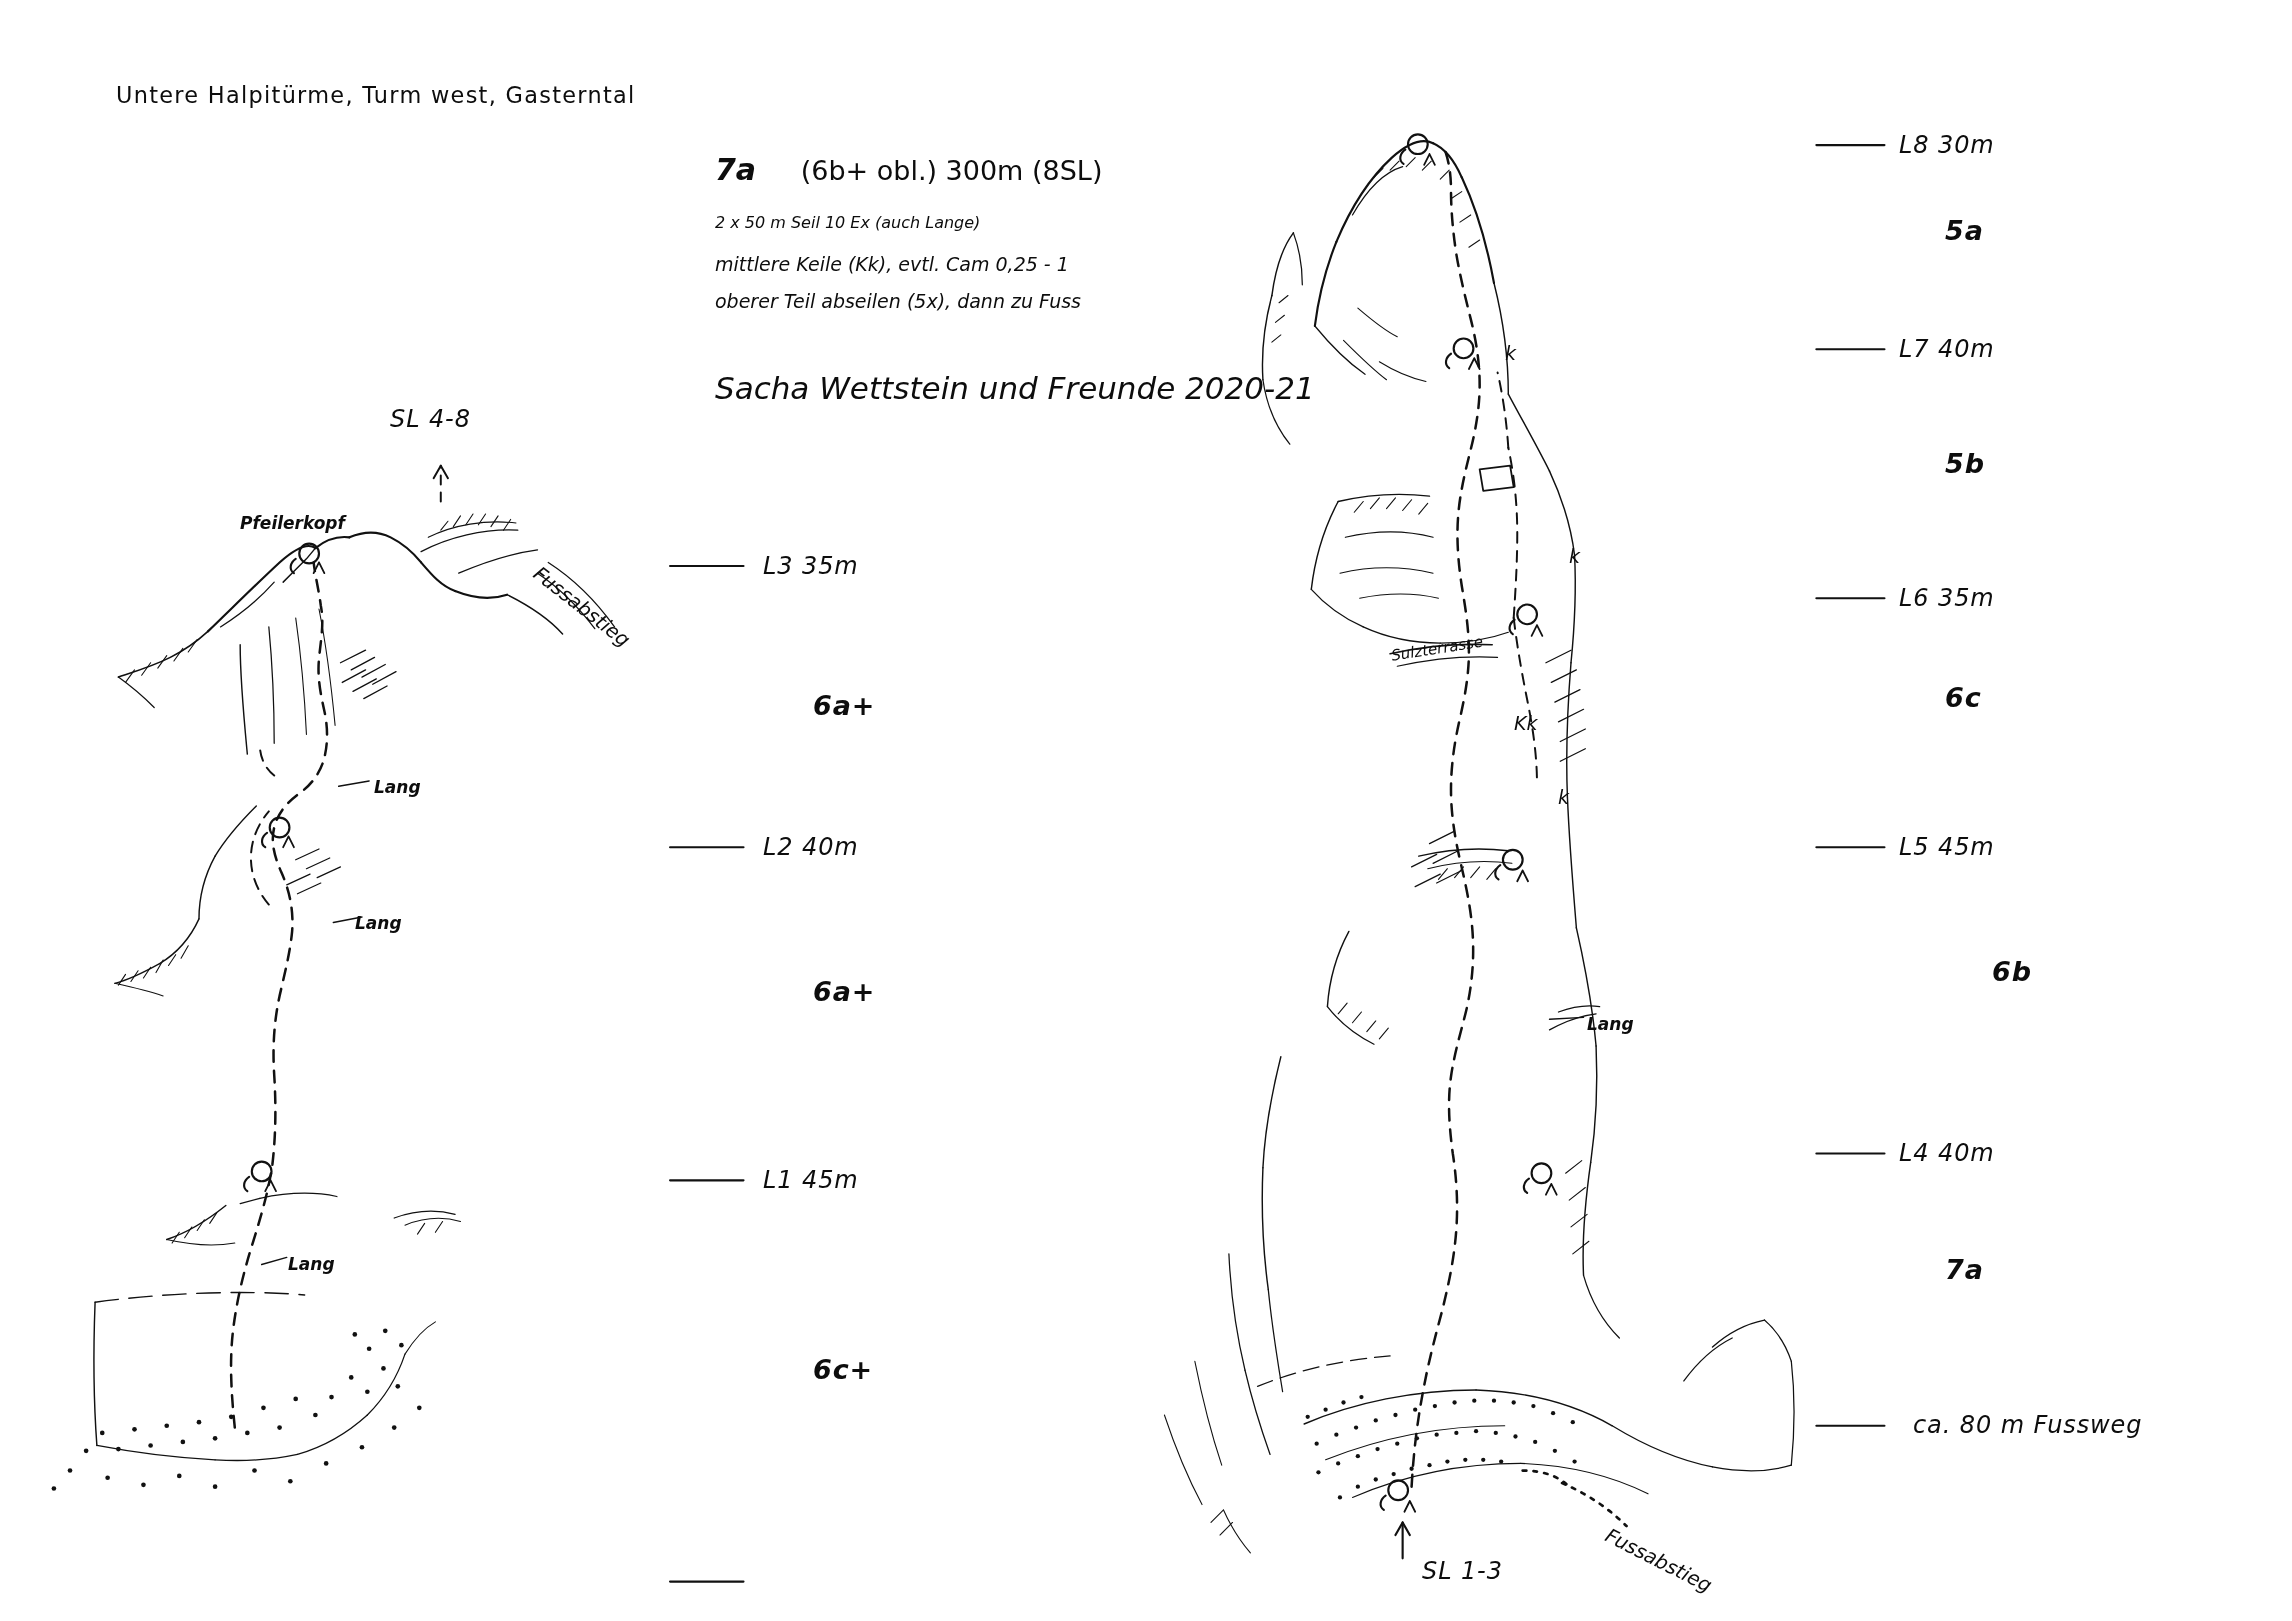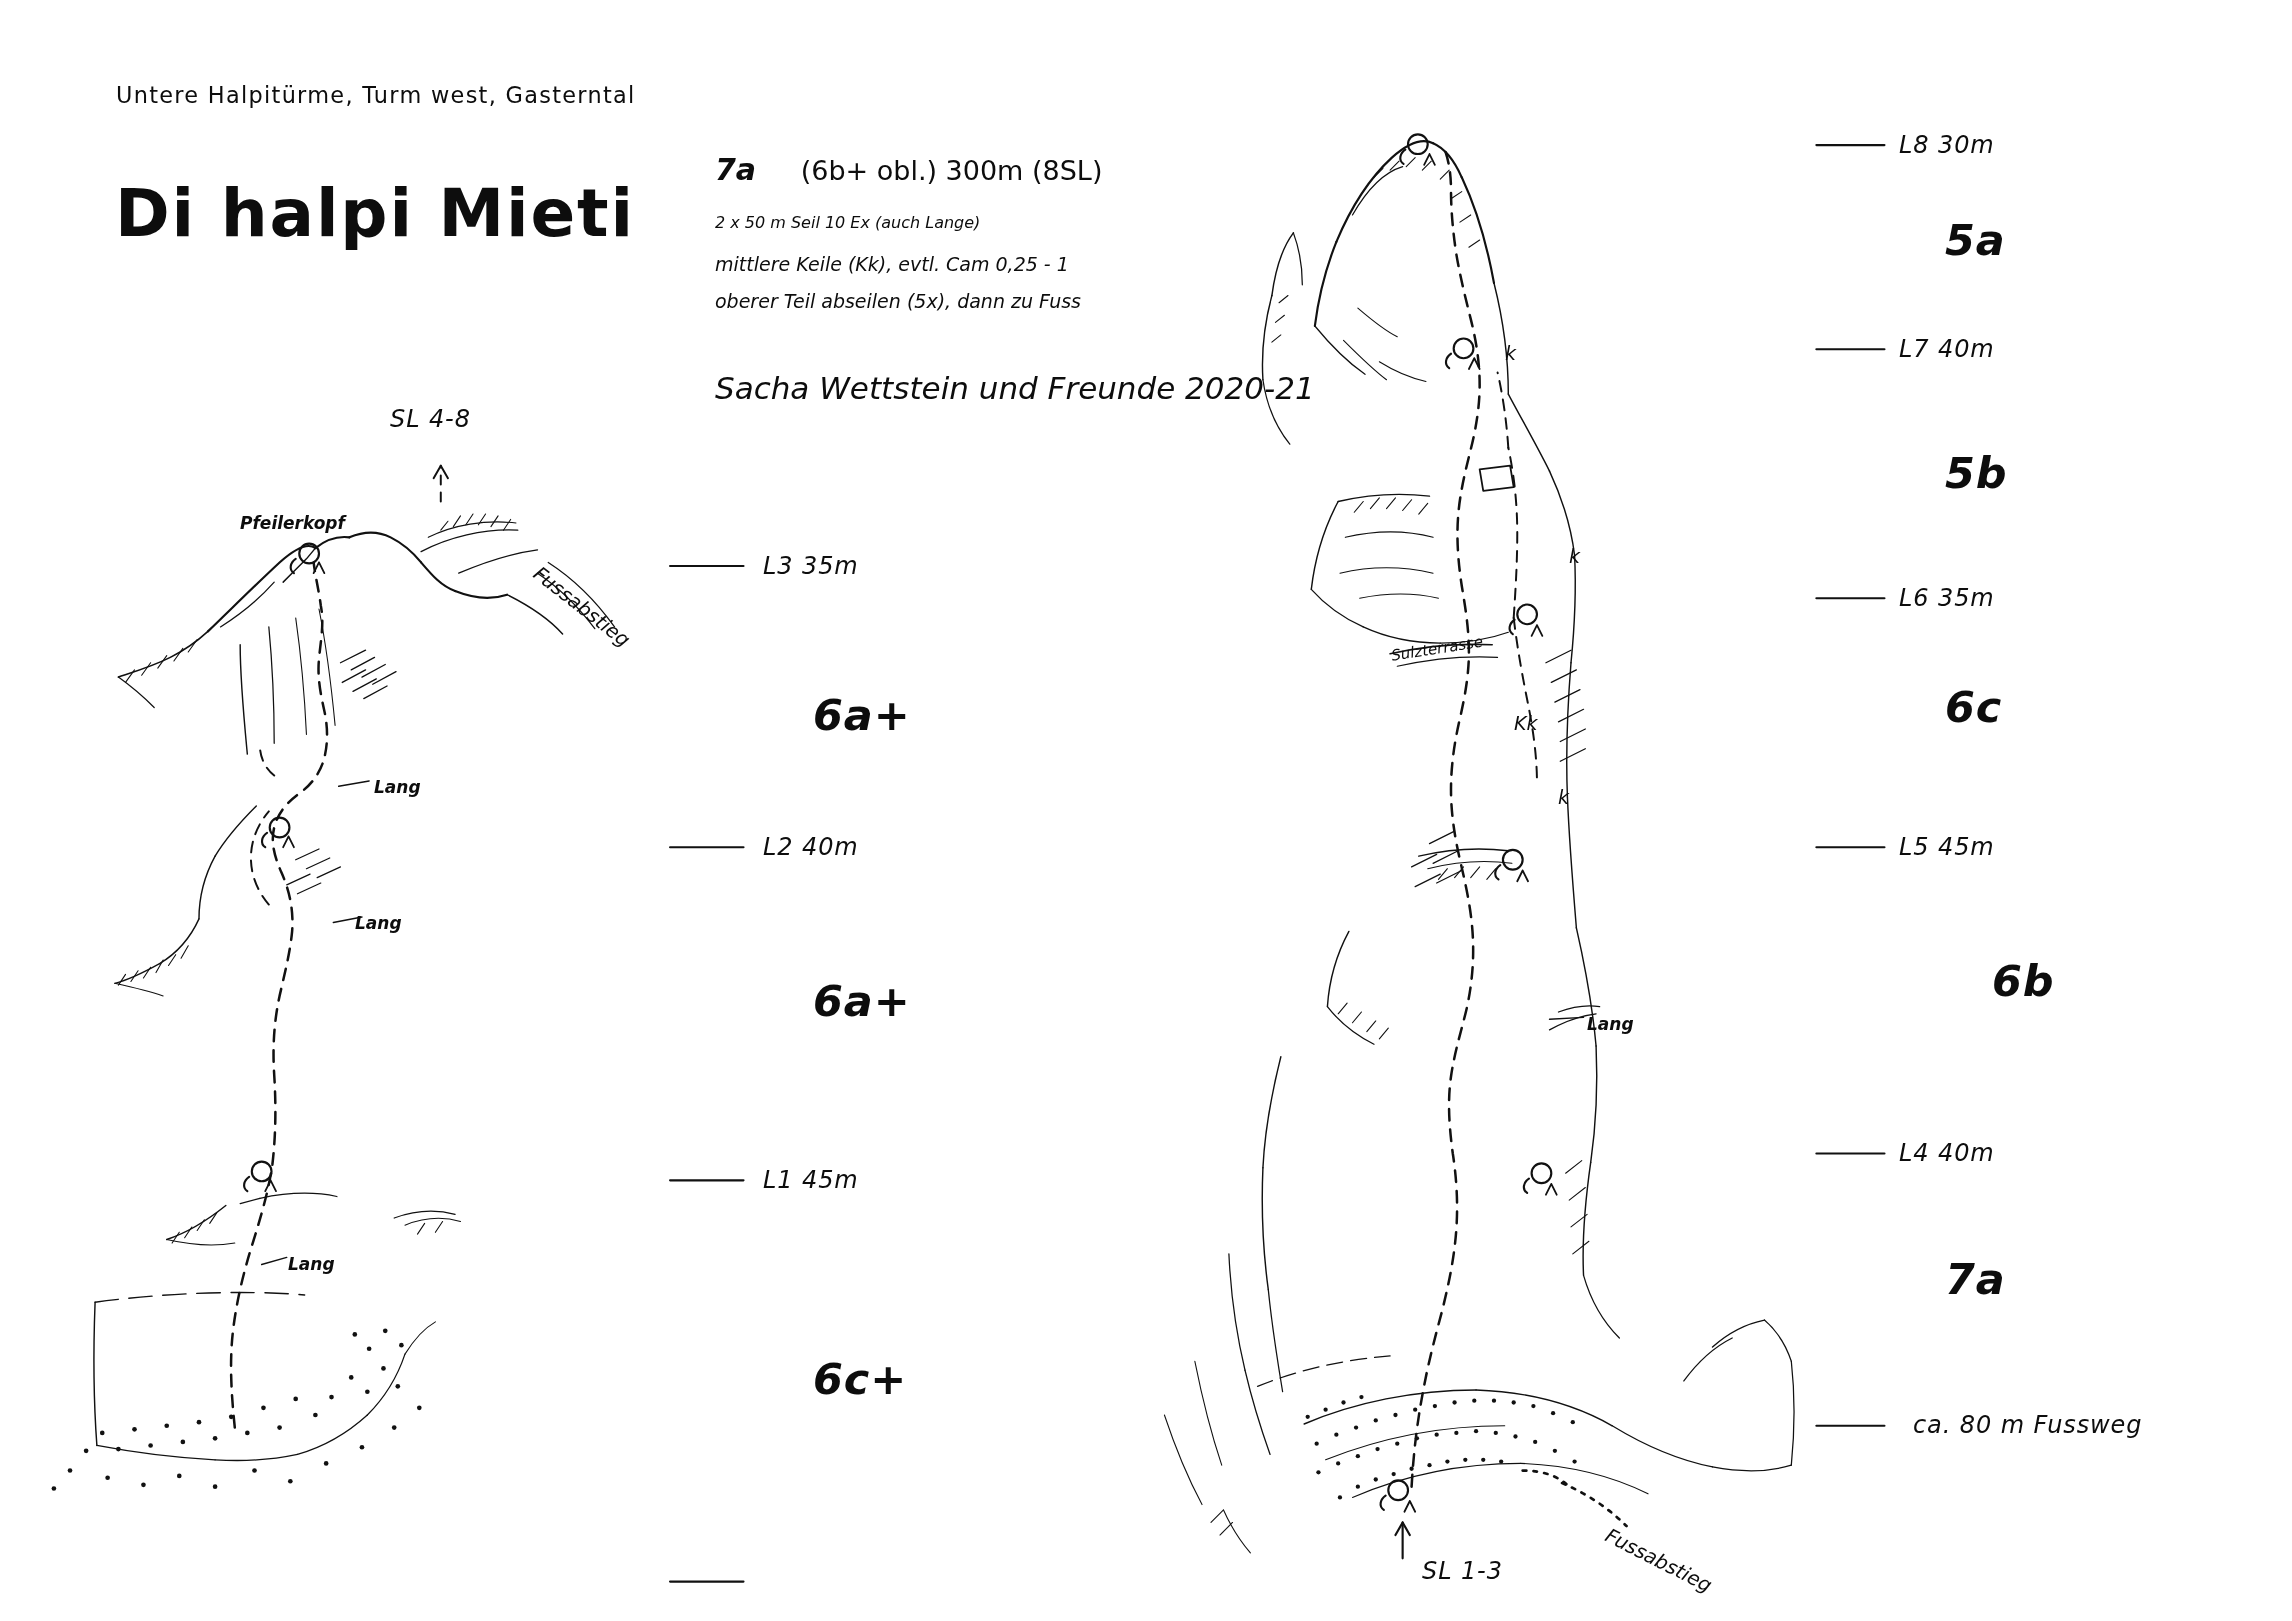--- a/index.html
+++ b/index.html
@@ -80,21 +80,21 @@
     margin-top: 35px;
   }
 
   .pitch-label {
     font-size: 24px;
     font-style: italic;
     letter-spacing: 0.9px;
   }
 
   .grade-big {
-    font-size: 43px;
+    font-size: 27px;
     font-weight: bold;
     font-style: italic;
     letter-spacing: 0.9px;
   }
 
   .small-note {
     font-size: 17px;
     font-style: italic;
     font-weight: bold;
   }
@@ -511,21 +511,20 @@
       <path d="M2028 668 L 2104 668" stroke-width="2.4"></path>
       <path d="M2028 946 L 2104 946" stroke-width="2.4"></path>
       <path d="M2028 1288 L 2104 1288" stroke-width="2.4"></path>
       <path d="M2028 1592 L 2104 1592" stroke-width="2.4"></path>
 
     </g>
   </svg>
 
   <div class="txt hand header-sub" style="left:116px; top:82px;">Untere Halpitürme, Turm west, Gasterntal</div>
 
-  <div class="txt hand title" style="left:115px; top:175px;">Di halpi Mieti</div>
 
   <div class="txt hand" style="left:715px; top:152px;">
     <span class="grade-head">7a</span>
     <span class="grade-head-rest">(6b+ obl.)   300m   (8SL)</span>
   </div>
 
   <div class="txt hand info-line" style="left:715px; top:213px;">2 x 50 m Seil  10 Ex (auch Lange)</div>
   <div class="txt hand info-line-small" style="left:715px; top:253px;">mittlere Keile (Kk), evtl. Cam 0,25 - 1</div>
   <div class="txt hand info-line-small" style="left:715px; top:290px;">oberer Teil abseilen (5x), dann zu Fuss</div>
   <div class="txt hand author-line" style="left:715px; top:335px;">Sacha Wettstein und Freunde 2020-21</div>

